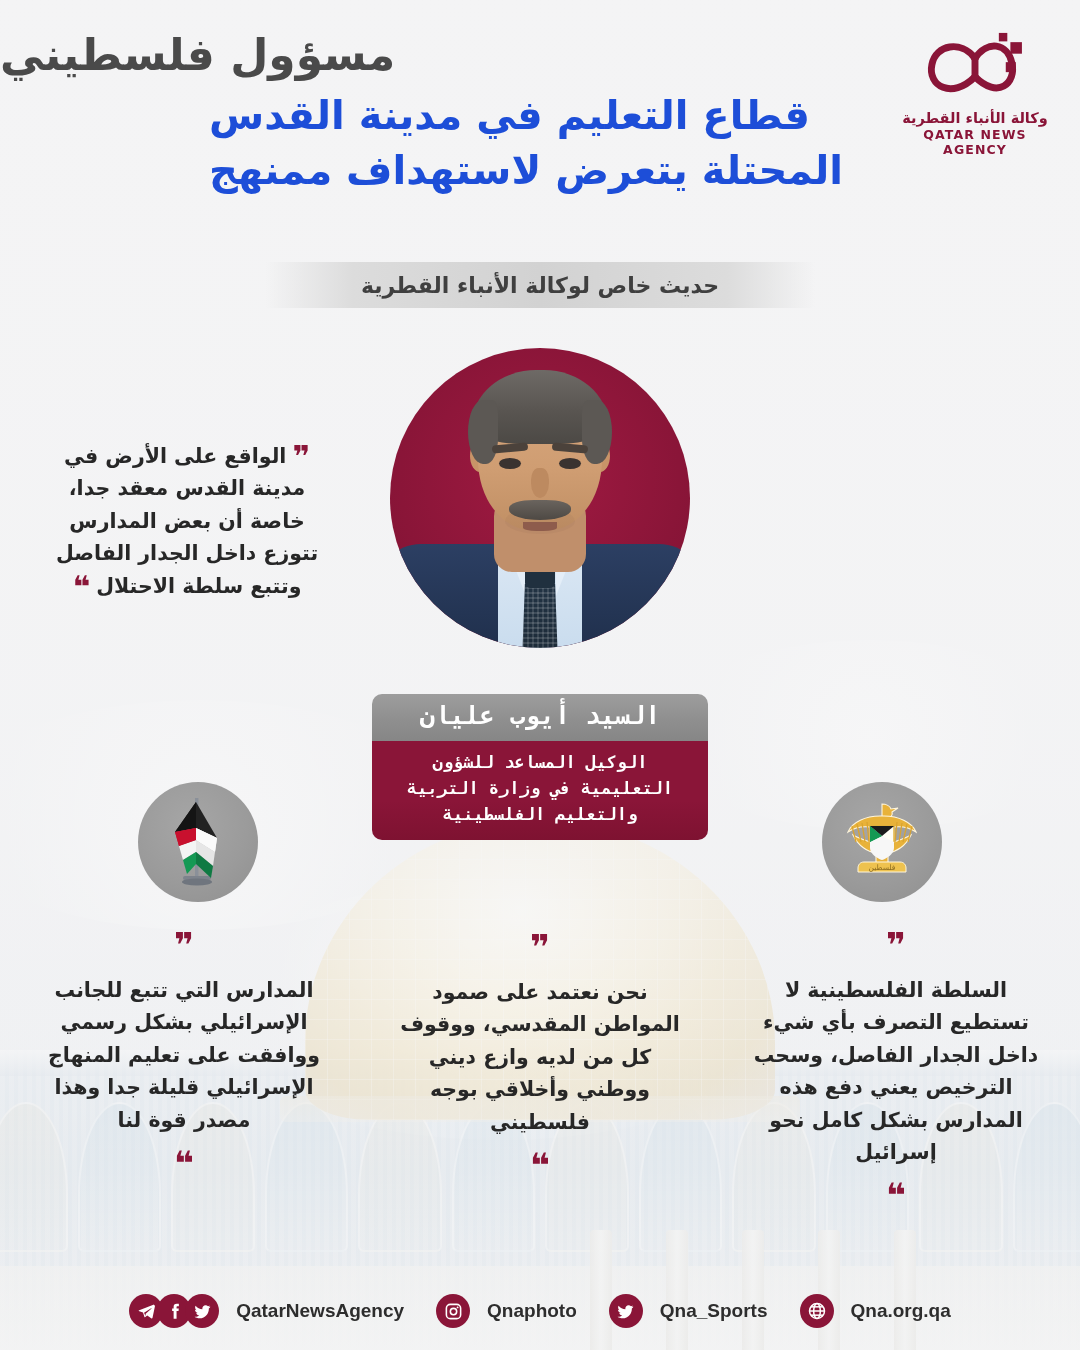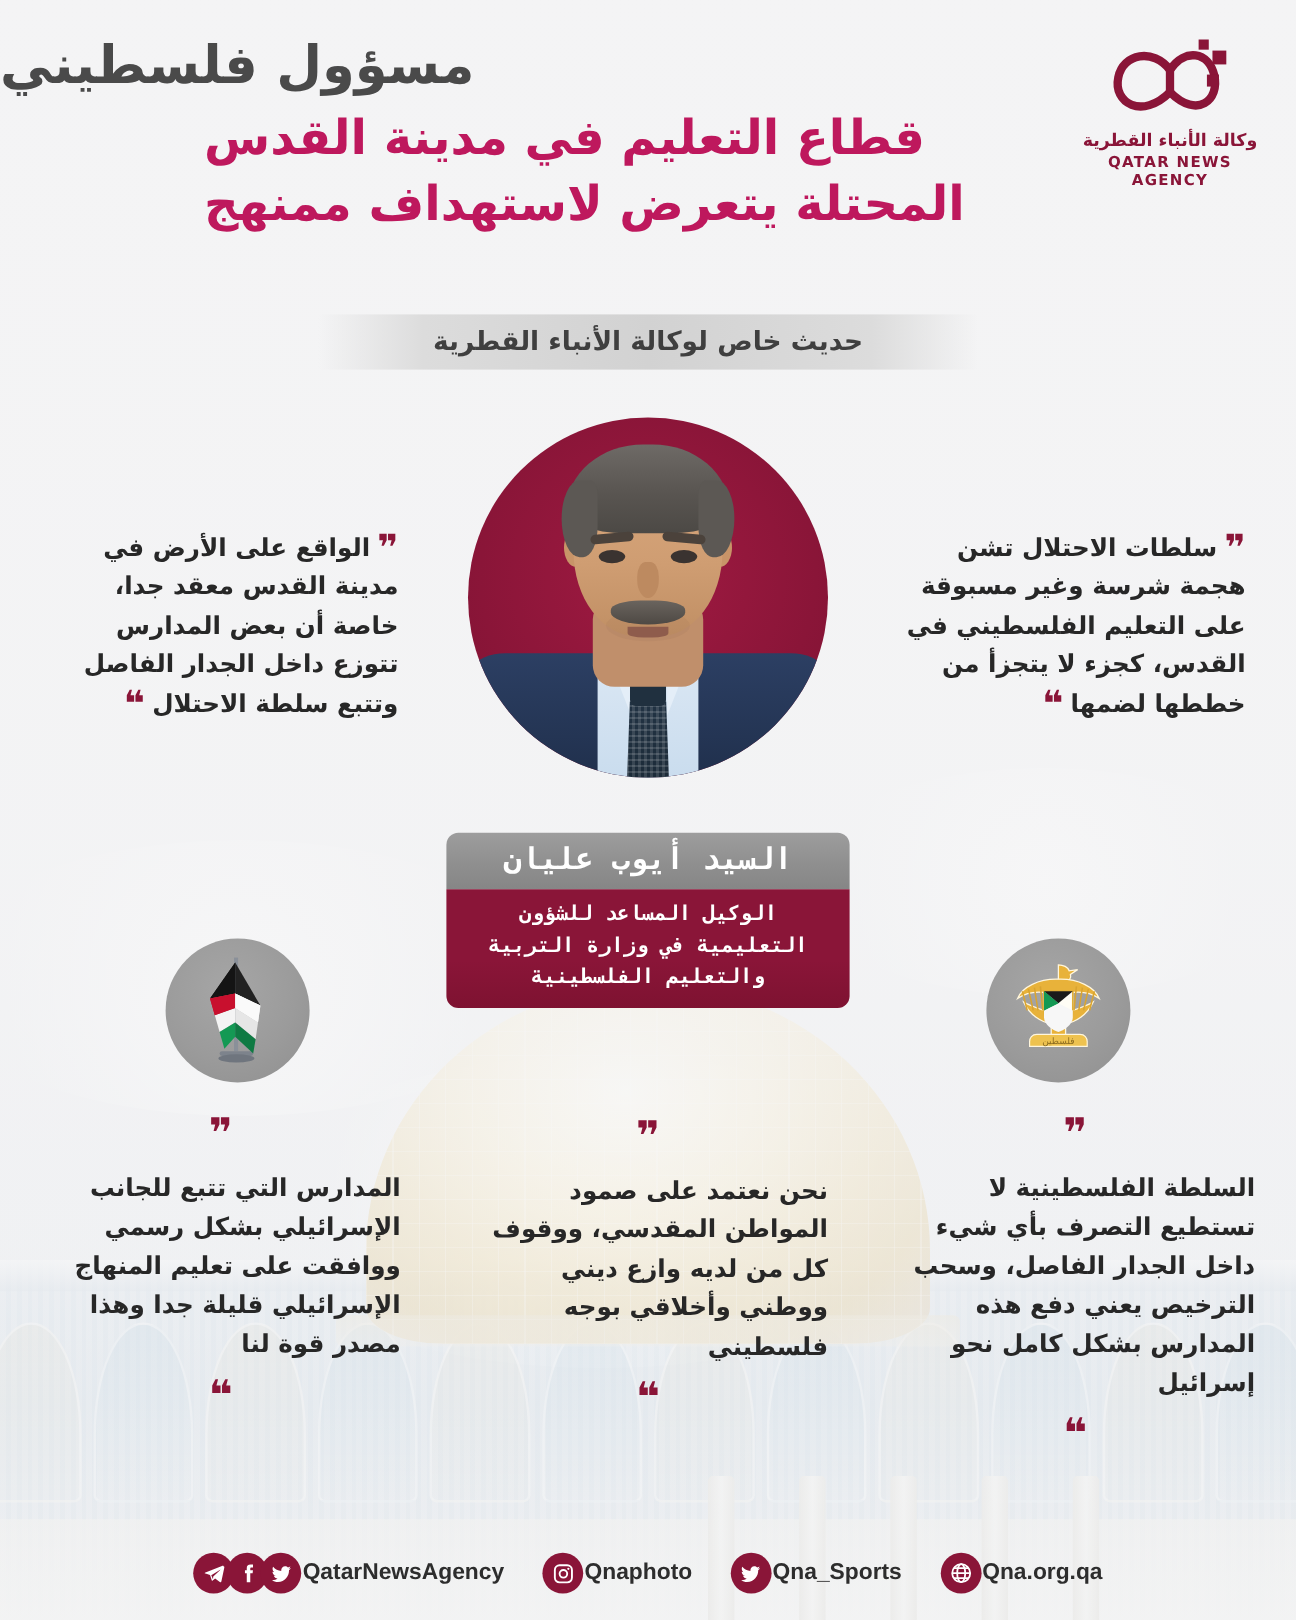--- a/index.html
+++ b/index.html
@@ -87,22 +87,22 @@
   .page { position:relative; z-index:5; width:1080px; height:1350px; }
 
   
   .header { position:absolute; top:0; left:0; right:0; height:250px; }
   .title-block { position:absolute; top:26px; left:0; right:0; text-align:left; }
   .title-kicker {
     font-size:44px; font-weight:bold; color:#4a4a4a; line-height:1.32;
     letter-spacing:0;
   }
   .title-main {
-    font-size:40px; font-weight:bold; color:#be185d; line-height:1.38;
-    margin-top:4px; padding:0 170px;
+    font-size:40px; font-weight:bold; color:#1d4ed8; line-height:1.38;
+    margin-top:4px; padding:0 170px;margin-left:39px;
   }
 
   
   .logo { position:absolute; top:26px; right:30px; width:150px; text-align:center; }
   .logo-mark { width:108px; height:80px; margin:0 auto; display:block; }
   .logo-ar { font-size:14.5px; font-weight:bold; color:#8a1538; margin-top:4px; letter-spacing:.2px; }
   .logo-en { font-size:12.5px; font-weight:bold; color:#8a1538; letter-spacing:1.1px; margin-top:1px; }
 
   
   .subtitle-band {
@@ -168,21 +168,21 @@
   .np-role {
     background:linear-gradient(180deg,#8a1538 0%,#8a1538 60%,#7e1231 100%);
     border-radius:0 0 10px 10px;
     color:#fff; font-size:17px; font-weight:bold; text-align:center;
     padding:10px 16px 12px; line-height:1.52;
   }
 
   
   .quote { position:absolute; text-align:center; }
   .quote p {
-    font-size:20.5px; font-weight:bold; color:#272727; line-height:1.58;text-align:right;
+    font-size:20.5px; font-weight:bold; color:#272727; line-height:1.58;
   }
   .qm { color:#8a1538; font-size:30px; font-weight:bold; line-height:0; display:inline-block; vertical-align:-4px; }
   .qm-open { margin-left:6px; }
   .qm-close { margin-right:6px; }
   .qm-top { display:block; color:#8a1538; font-size:34px; font-weight:bold; line-height:1; margin-bottom:12px; }
   .qm-bot { display:block; color:#8a1538; font-size:34px; font-weight:bold; line-height:1; margin-top:10px; }
 
   #quote-right { top:440px; right:42px; width:290px; }
   #quote-left  { top:440px; left:42px;  width:290px; }
   #quote-bl    { top:928px; left:34px;  width:300px; }
@@ -206,21 +206,21 @@
   }
   .sgroup { display:flex; align-items:center; gap:0; margin:0 16px; }
   .sicon {
     width:34px; height:34px; border-radius:50%;
     background:#8a1538; color:#fff;
     display:flex; align-items:center; justify-content:center;
     margin-right:-6px; position:relative;
   }
   .sicon:last-of-type { margin-right:0; }
   .shandle {
-    font-size:19px; font-weight:bold; color:#2d2d2d; margin-left:7px;
+    font-size:19px; font-weight:bold; color:#2d2d2d; margin-left:23px;
     font-family:"Liberation Sans",sans-serif; white-space:nowrap;
   }
 </style>
 </head>
 <body>
 
 <div class="bg-art">
   <div class="sky"></div>
   <div class="cloud c1"></div>
   <div class="cloud c2"></div>
@@ -311,23 +311,20 @@
       <div class="pf pf-mouth"></div>
       <div class="pf pf-stache"></div>
     </div>
   </div>
 
   <div class="nameplate">
     <div class="np-name">السيد أيوب عليان</div>
     <div class="np-role">الوكيل المساعد للشؤون التعليمية في وزارة التربية والتعليم الفلسطينية</div>
   </div>
 
-  <div class="quote" id="quote-right">
-    <p><span class="qm qm-open">❞</span><span>سلطات الاحتلال تشن هجمة شرسة وغير مسبوقة على التعليم الفلسطيني في القدس، كجزء لا يتجزأ من خططها لضمها</span><span class="qm qm-close">❝</span></p>
-  </div>
 
   <div class="quote" id="quote-left">
     <p><span class="qm qm-open">❞</span><span>الواقع على الأرض في مدينة القدس معقد جدا، خاصة أن بعض المدارس تتوزع داخل الجدار الفاصل وتتبع سلطة الاحتلال</span><span class="qm qm-close">❝</span></p>
   </div>
 
   <div class="quote" id="quote-bl">
     <span class="qm-top">❞</span>
     <p>المدارس التي تتبع للجانب الإسرائيلي بشكل رسمي ووافقت على تعليم المنهاج الإسرائيلي قليلة جدا وهذا مصدر قوة لنا</p>
     <span class="qm-bot">❝</span>
   </div>

